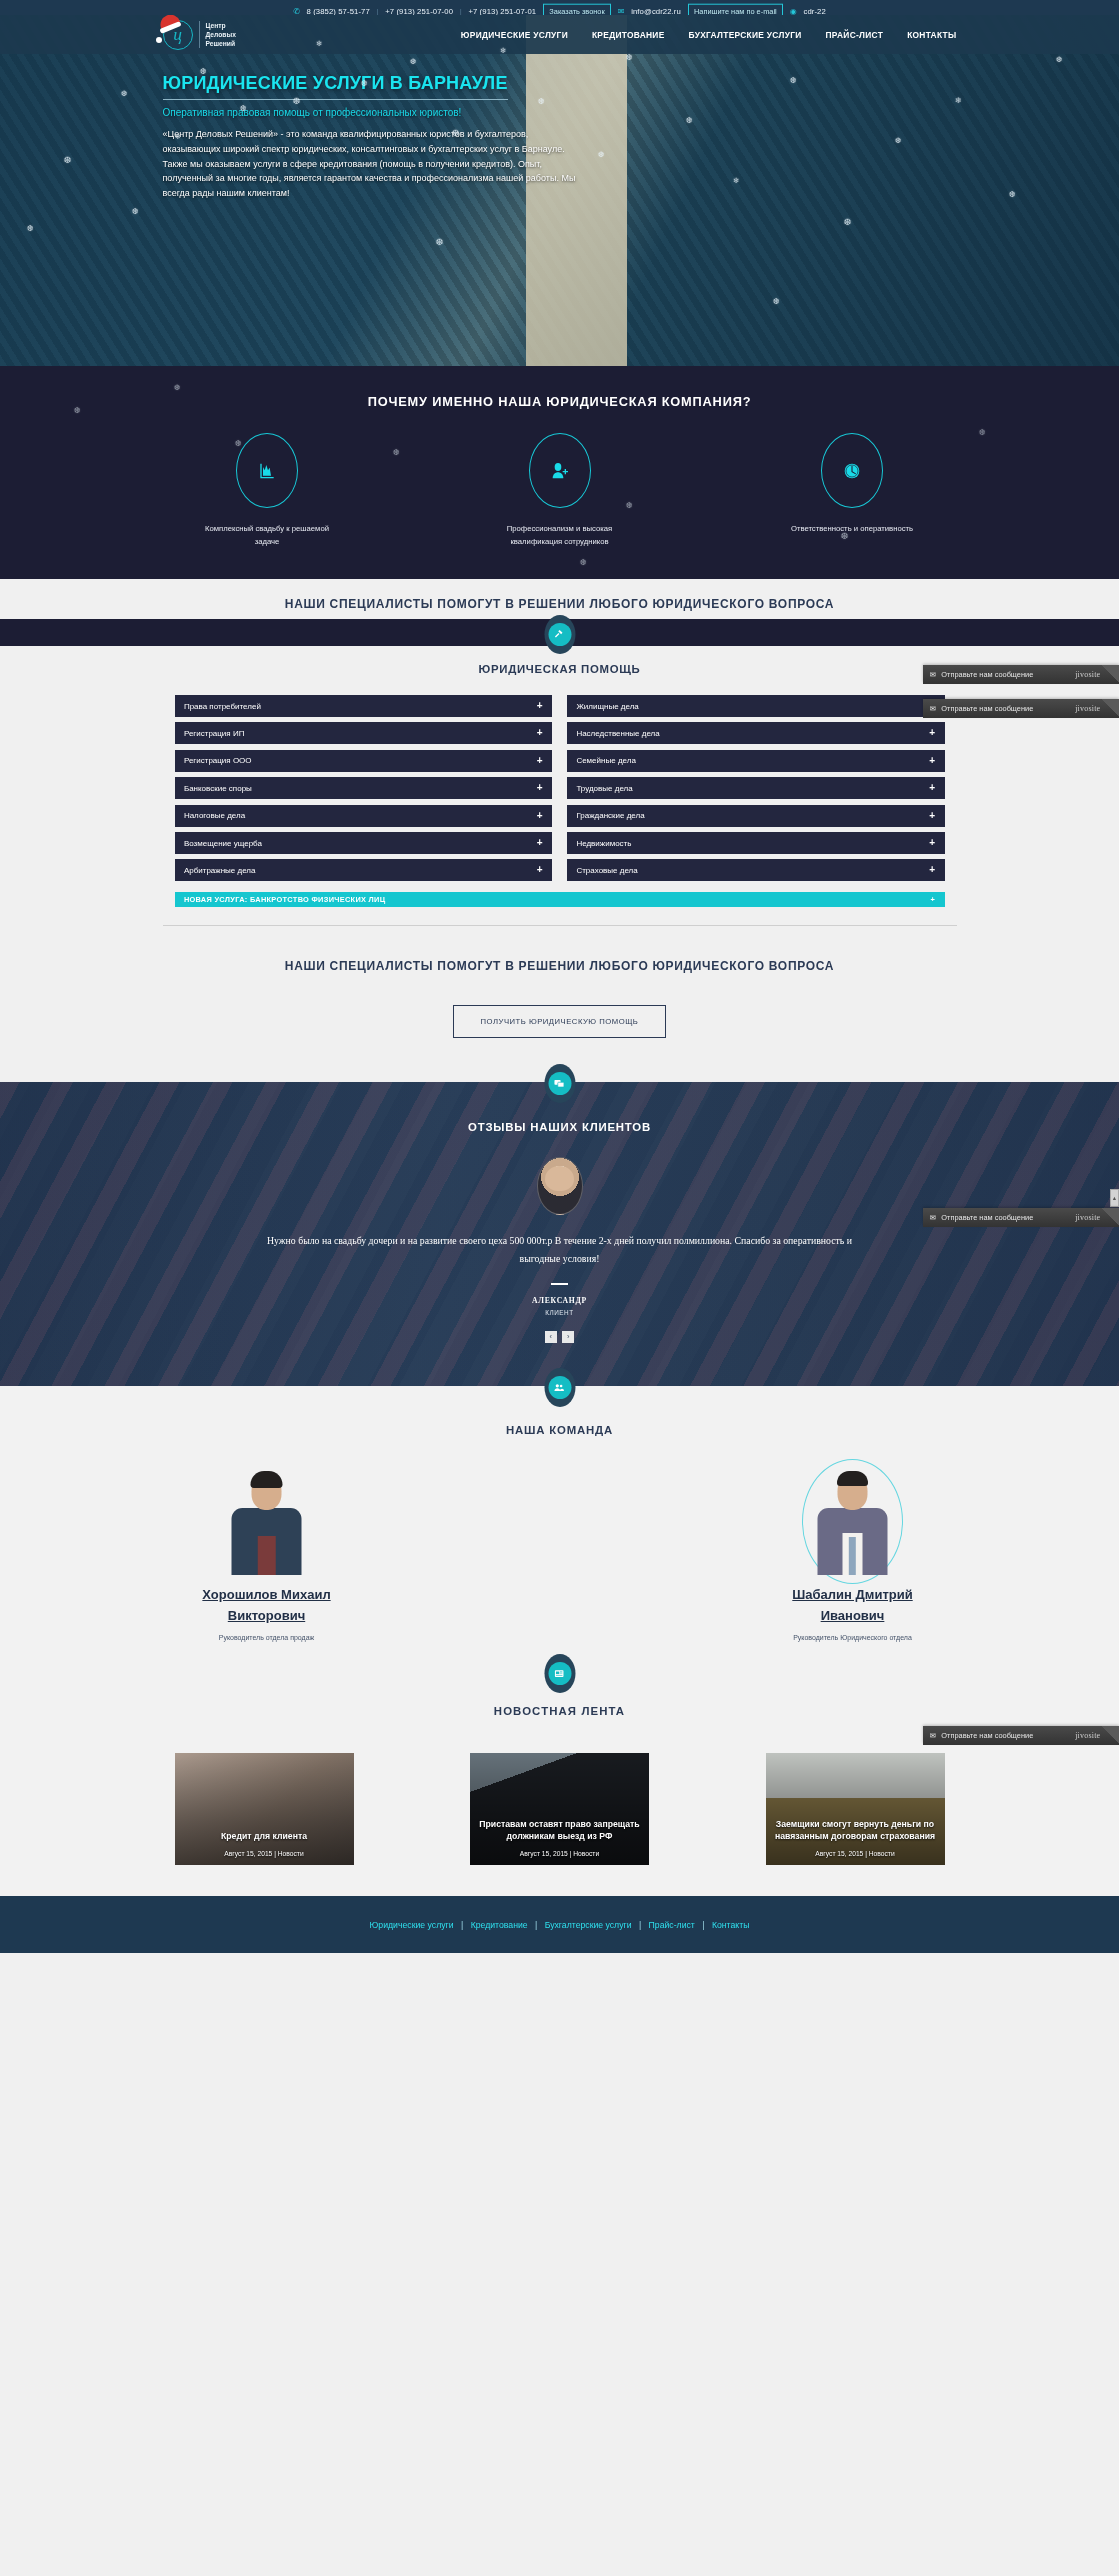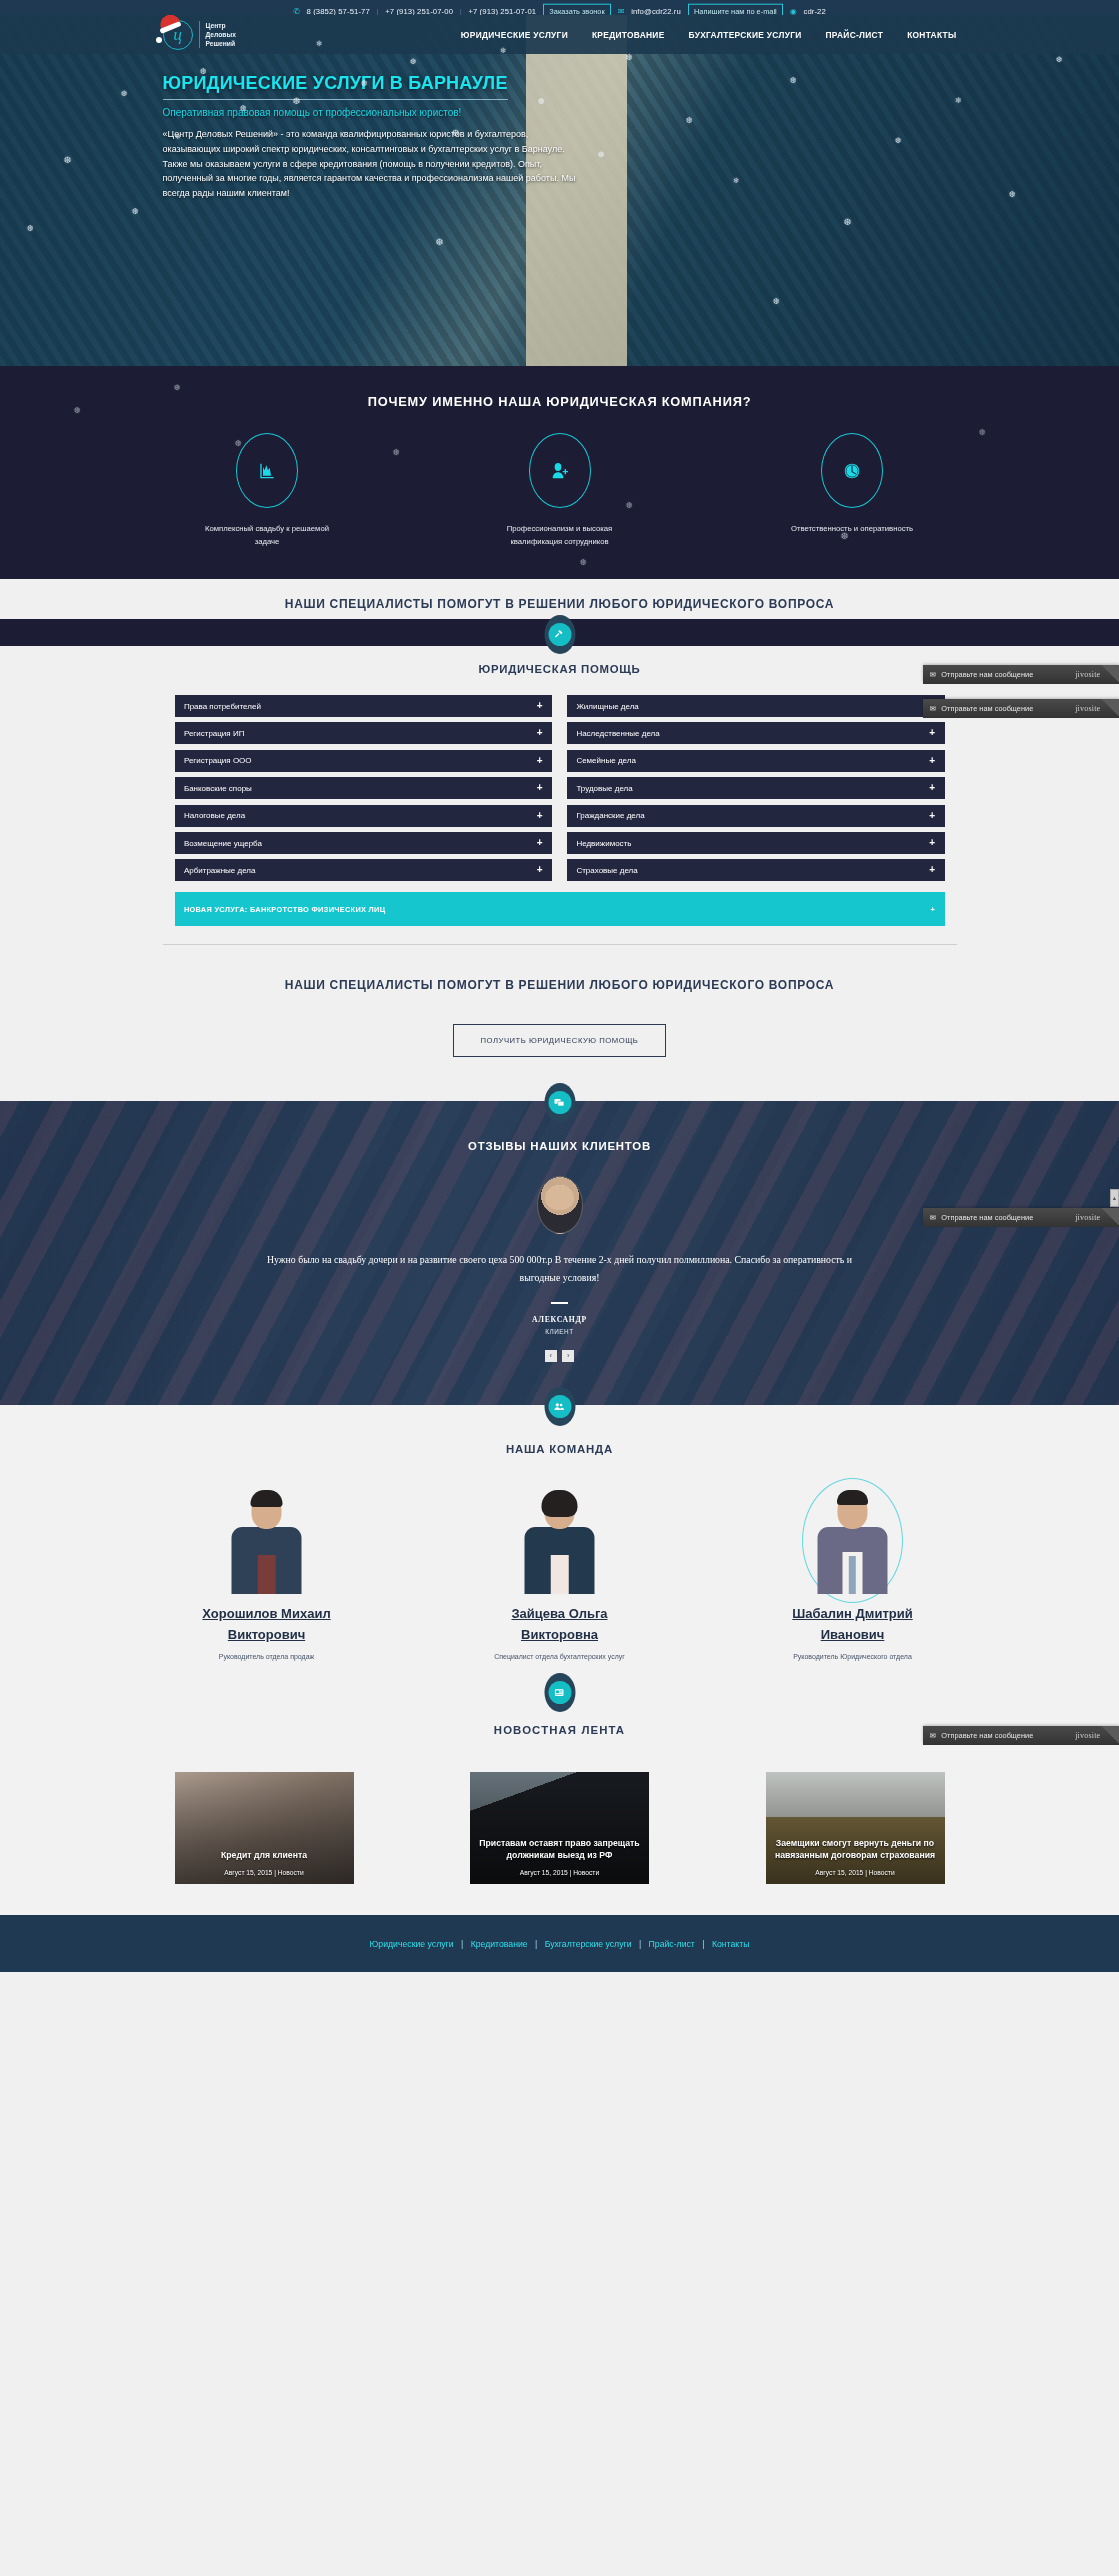--- a/index.html
+++ b/index.html
@@ -179,21 +179,21 @@
   }
   .acc-cols { display:flex; gap: 15px; padding: 0 12px; }
   .acc-col { flex:1; }
   .acc-row {
     background:#23263f; color:#fff; height: 22px; margin-bottom: 5.4px;
     display:flex; align-items:center; justify-content:space-between;
     padding: 0 9.4px; font-size: 8px; cursor:pointer;
   }
   .acc-row .plus { font-size: 10px; font-weight: bold; line-height:1; }
   .acc-new {
-    background:#15c6cf; color:#fff; height: 34px; margin: 5.4px 12px 0;
+    background:#15c6cf; color:#fff; height: 15px; margin: 5.4px 12px 0;
     display:flex; align-items:center; justify-content:space-between;
     padding: 0 9.4px; font-size: 7.4px; font-weight:bold; letter-spacing:0.3px;
     text-transform: uppercase; cursor:pointer;
   }
   .divider { width: 794px; margin: 17.5px auto 0; border-top: 0.7px solid #cfcfcf; }
 
   
   .cta { background:#f0f0f0; padding: 5.4px 0 44px; text-align:center; }
   .cta-btn {
     margin-top: 24px; display:inline-block; background:transparent;
@@ -631,32 +631,20 @@
             <div class="shirt" style="background:#7a3b3b;width:17.5px;height:39px"></div>
             <div class="head"></div>
             <div class="hair"></div>
           </div>
         </div>
         <div class="team-name">Хорошилов Михаил Викторович</div>
         <div class="team-role">Руководитель отдела продаж</div>
       </div>
 
 
-      <div class="team-card">
-        <div class="team-photo">
-          <div class="fig">
-            <div class="body" style="background:#233a4e"></div>
-            <div class="shirt" style="background:#f2e6e2;width:17.5px;height:39px"></div>
-            <div class="head"></div>
-            <div class="hair" style="width:36px;height:27px;border-radius:16px 16px 9.4px 9.4px"></div>
-          </div>
-        </div>
-        <div class="team-name">Зайцева Ольга Викторовна</div>
-        <div class="team-role">Специалист отдела бухгалтерских услуг</div>
-      </div>
 
       <div class="team-card">
         <div class="team-photo">
           <div class="ring"></div>
           <div class="fig">
             <div class="body" style="background:#6a6a86"></div>
             <div class="shirt"></div>
             <div class="tie"></div>
             <div class="head"></div>
             <div class="hair" style="width:31px;height:15px"></div>

